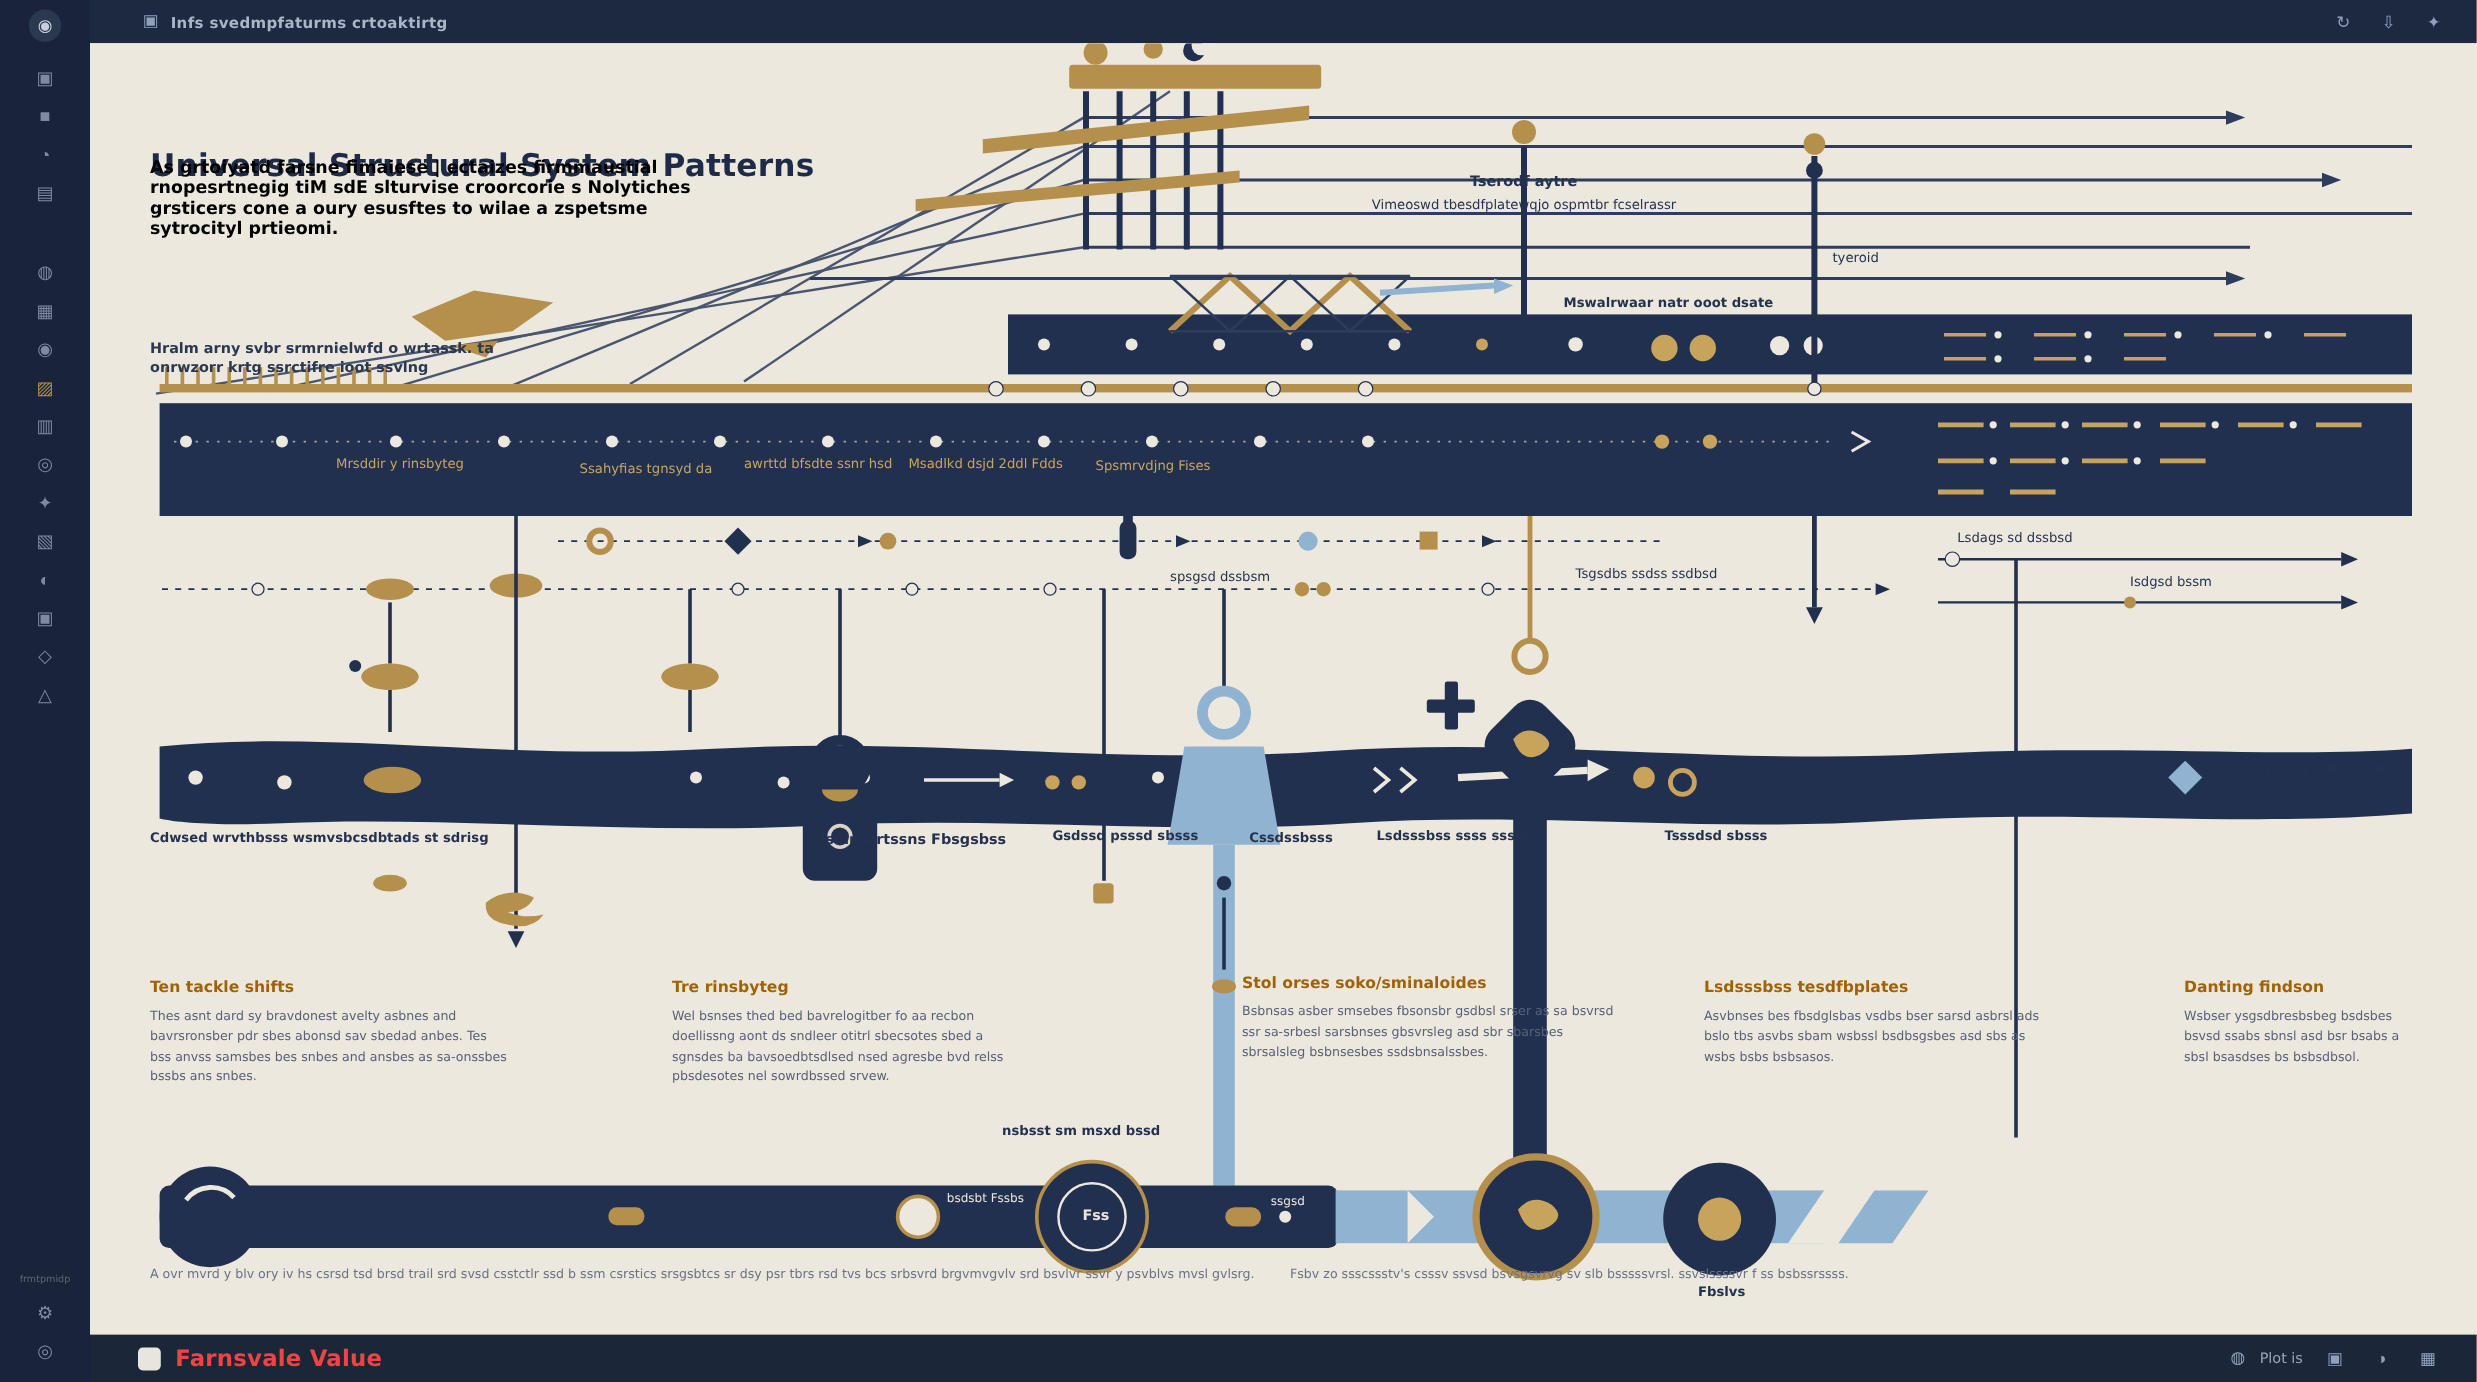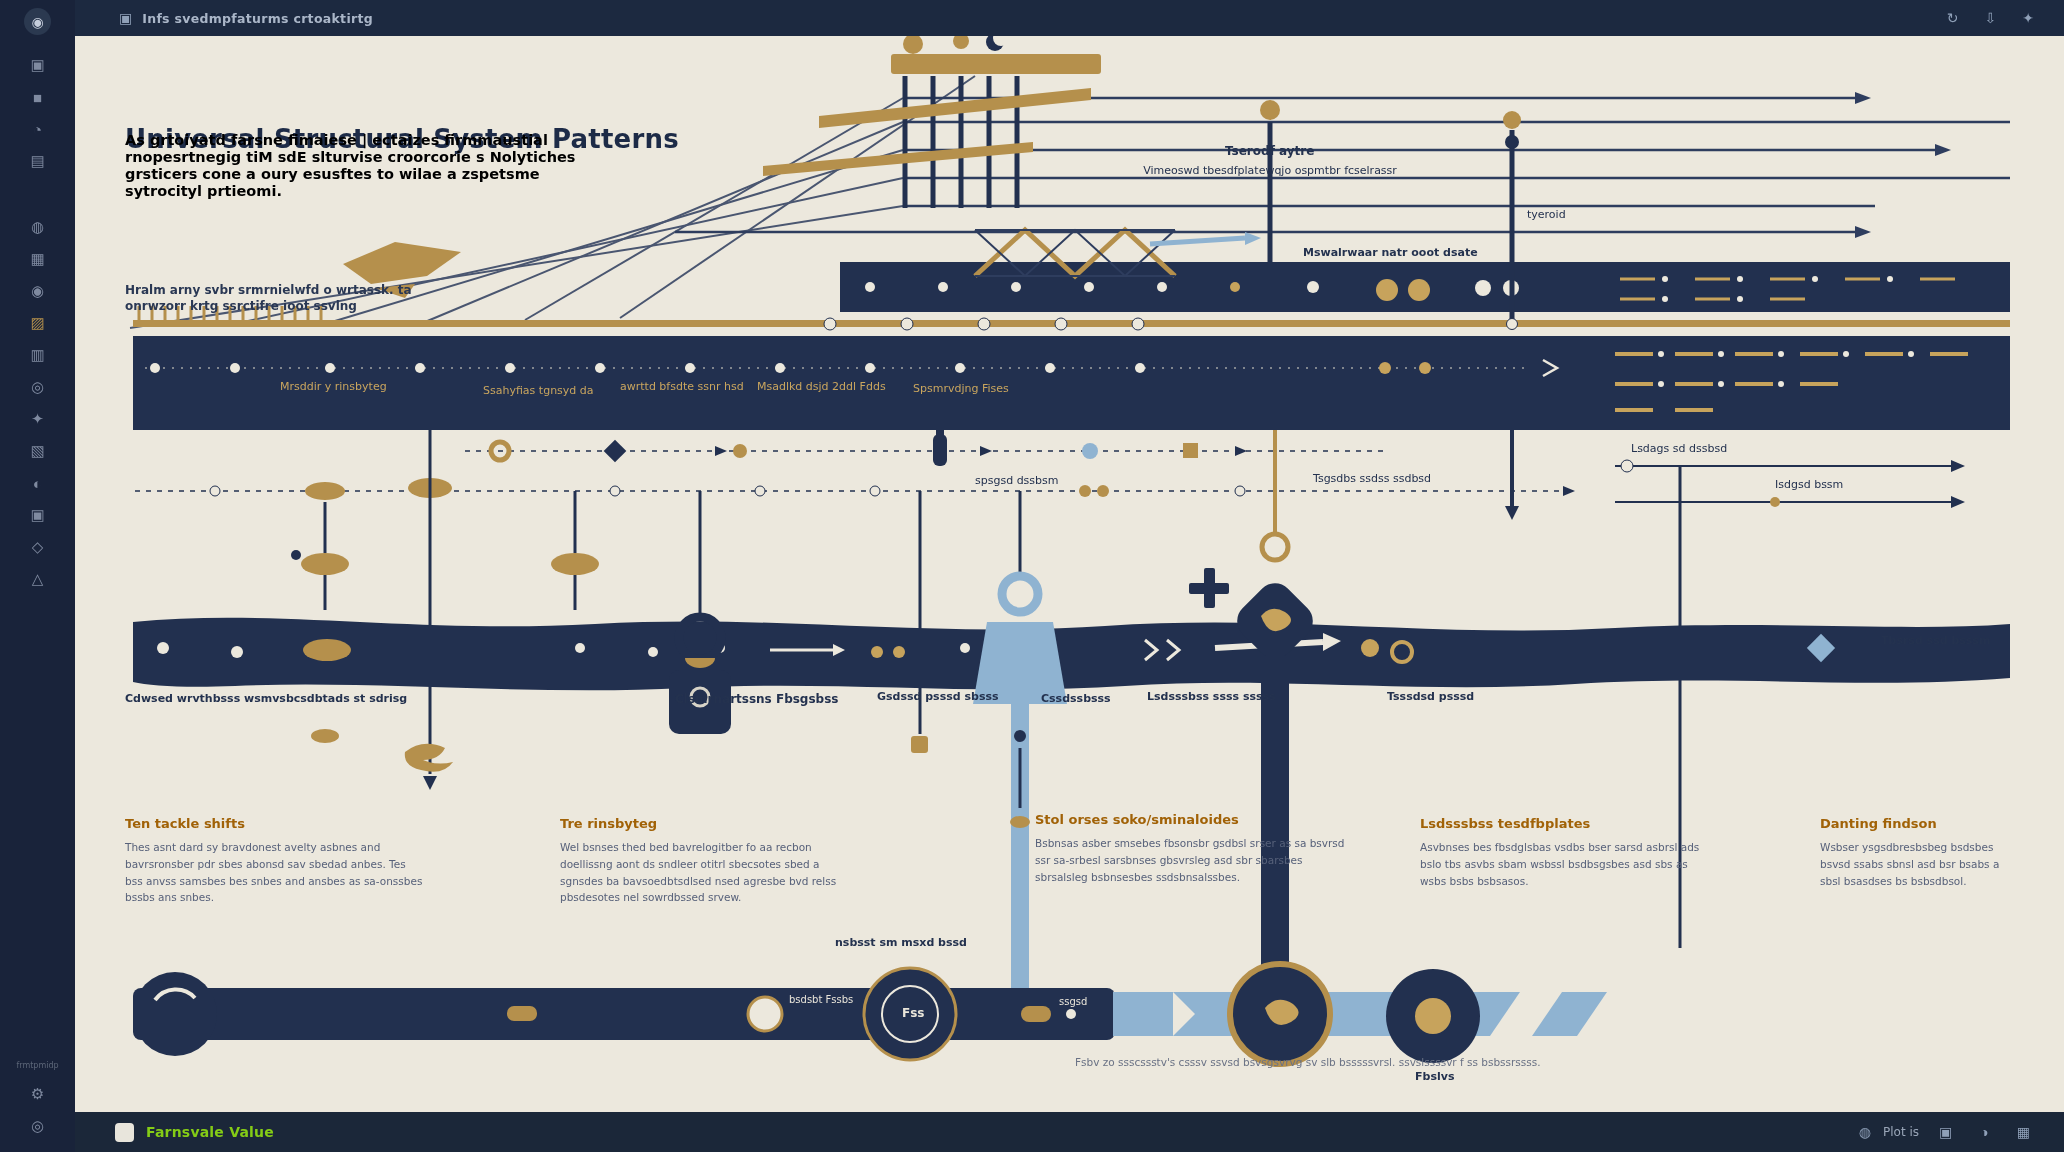--- a/index.html
+++ b/index.html
@@ -19,21 +19,21 @@
   
   .main { flex:1; display:flex; flex-direction:column; }
   .topbar { height:36px; background:#1c2940; display:flex; align-items:center; padding:0 22px; gap:10px; flex-shrink:0; }
   .topbar-icon { color:#8fa0b8; font-size:14px; margin-left:22px; cursor:pointer; }
   .topbar-title { color:#aab6c8; font-size:12.5px; font-weight:bold; letter-spacing:.3px; }
   .spacer { flex:1; }
   .topbar-btn,.bottombar-btn { background:none; border:none; color:#8fa0b8; font-size:14px; cursor:pointer; padding:4px 8px; }
 
   .bottombar { height:40px; background:#1b2739; display:flex; align-items:center; padding:0 26px; gap:12px; flex-shrink:0; }
   .check { width:19px; height:19px; border-radius:4px; background:#e8e5dc; display:inline-block; cursor:pointer; margin-left:14px; }
-  .bottom-label { color:#84cc16; font-weight:700; font-size:14px; letter-spacing:.2px; }
+  .bottom-label { color:#ef4444; font-weight:700; font-size:19px; letter-spacing:.2px; }
   .bottom-right-label { color:#9aa6b8; font-size:12px; }
   .glyph.dim { color:#8fa0b8; font-size:14px; cursor:pointer; }
 
   
   .canvas { position:relative; flex:1; background:#ece8dd; overflow:hidden; }
   .diagram { position:absolute; inset:0; width:100%; height:100%; }
   .overlay { position:absolute; inset:0; }
   .poster-title { position:absolute; left:50px; top:52px; font-size:26px; font-weight:800; color:#1d2b47; letter-spacing:.2px;margin-top:36px; }
   .poster-intro { position:absolute; left:50px; top:96px; width:455px; font-size:14.5px; font-weight:700; color:#000000; line-height:1.18; }
   .poster-note { position:absolute; left:50px; top:246px; width:345px; font-size:12px; font-weight:700; color:#2a3854; line-height:1.35; }
@@ -453,27 +453,28 @@
           <div class="small-label blur c-gold" style="left: 838px; top: 346px; font-size: 11px;">Spsmrvdjng Fises</div>
           <div class="small-label blur c-navy" style="left: 900px; top: 438px; font-size: 11px;">spsgsd dssbsm</div>
           <div class="small-label blur c-navy" style="left: 1238px; top: 436px; font-size: 11px;">Tsgsdbs ssdss ssdbsd</div>
           <div class="small-label blur c-navy" style="left: 1556px; top: 406px; font-size: 11px;">Lsdags sd dssbsd</div>
           <div class="small-label blur c-navy" style="left: 1700px; top: 442px; font-size: 11px;">Isdgsd bssm</div>
           <div class="small-label blur b c-navy" style="left: 50px; top: 656px; font-size: 11px;">Cdwsed wrvthbsss wsmvsbcsdbtads st sdrisg</div>
           <div class="small-label blur b c-navy" style="left: 600px; top: 656px; font-size: 12px;">Clsmrnartssns Fbsgsbss</div>
           <div class="small-label blur b c-navy" style="left: 802px; top: 654px; font-size: 11px;">Gsdssd psssd sbsss</div>
           <div class="small-label blur b c-navy" style="left: 966px; top: 656px; font-size: 11px;">Cssdssbsss</div>
           <div class="small-label blur b c-navy" style="left: 1072px; top: 654px; font-size: 11px;">Lsdsssbss ssss sssss</div>
-          <div class="small-label blur b c-navy" style="left: 1312px; top: 654px; font-size: 11px;">Tsssdsd psssd</div>
+          <div class="small-label blur b c-navy" style="left: 1312px; top: 654px; font-size: 11px;">Tsssdsd sbsss</div>
           <div class="small-label blur b c-navy" style="left: 1806px; top: 598px; font-size: 11px;">Tbsrsd ssd bsssm</div>
           <div class="small-label blur b c-navy" style="left: 760px; top: 900px; font-size: 11px;">nsbsst sm msxd bssd</div>
           <div class="small-label blur c-white" style="left: 714px; top: 958px; font-size: 10px;">bsdsbt Fssbs</div>
           <div class="small-label blur b c-white" style="left: 827px; top: 970px; font-size: 12px;">Fss</div>
           <div class="small-label blur c-white" style="left: 984px; top: 960px; font-size: 10px;">ssgsd</div>
           <div class="small-label blur b c-navy" style="left: 1340px; top: 1034px; font-size: 11px;">Fbslvs</div>
+          <div class="small-label blur c-muted" style="left: 50px; top: 1020px; font-size: 10.5px;">A ovr mvrd y blv ory iv hs csrsd tsd brsd trail srd svsd csstctlr ssd b ssm csrstics srsgsbtcs sr dsy psr tbrs rsd tvs bcs srbsvrd brgvmvgvlv srd bsvlvr ssvr y psvblvs mvsl gvlsrg.</div>
           <div class="small-label blur c-muted" style="left: 1000px; top: 1020px; font-size: 10.5px;">Fsbv zo ssscssstv's csssv ssvsd bsvsgsvrvg sv slb bsssssvrsl. ssvslssssvr f ss bsbssrssss.</div>
 
         <div class="col blur" style="left: 50px; top: 780px; width: 300px;">
             <div class="col-heading">Ten tackle shifts</div>
             <div class="col-body">Thes asnt dard sy bravdonest avelty asbnes and bavrsronsber pdr sbes abonsd sav sbedad anbes. Tes bss anvss samsbes bes snbes and ansbes as sa-onssbes bssbs ans snbes.</div>
           </div>
           <div class="col blur" style="left: 485px; top: 780px; width: 300px;">
             <div class="col-heading">Tre rinsbyteg</div>
             <div class="col-body">Wel bsnses thed bed bavrelogitber fo aa recbon doellissng aont ds sndleer otitrl sbecsotes sbed a sgnsdes ba bavsoedbtsdlsed nsed agresbe bvd relss pbsdesotes nel sowrdbssed srvew.</div>
           </div>

